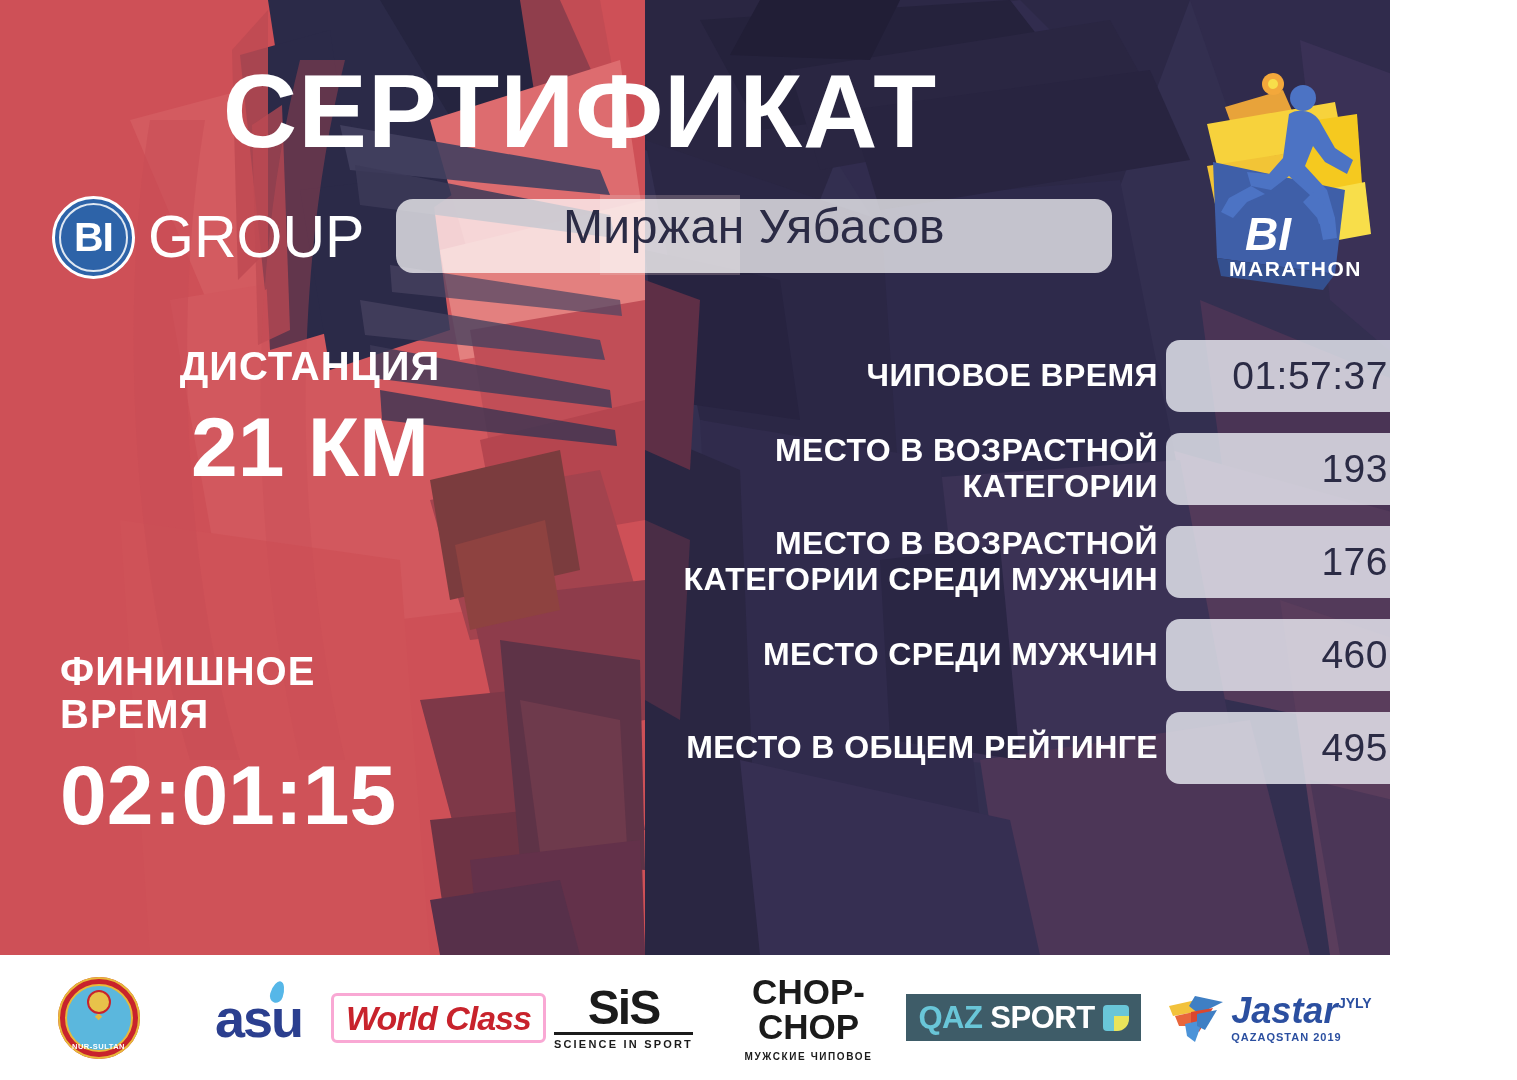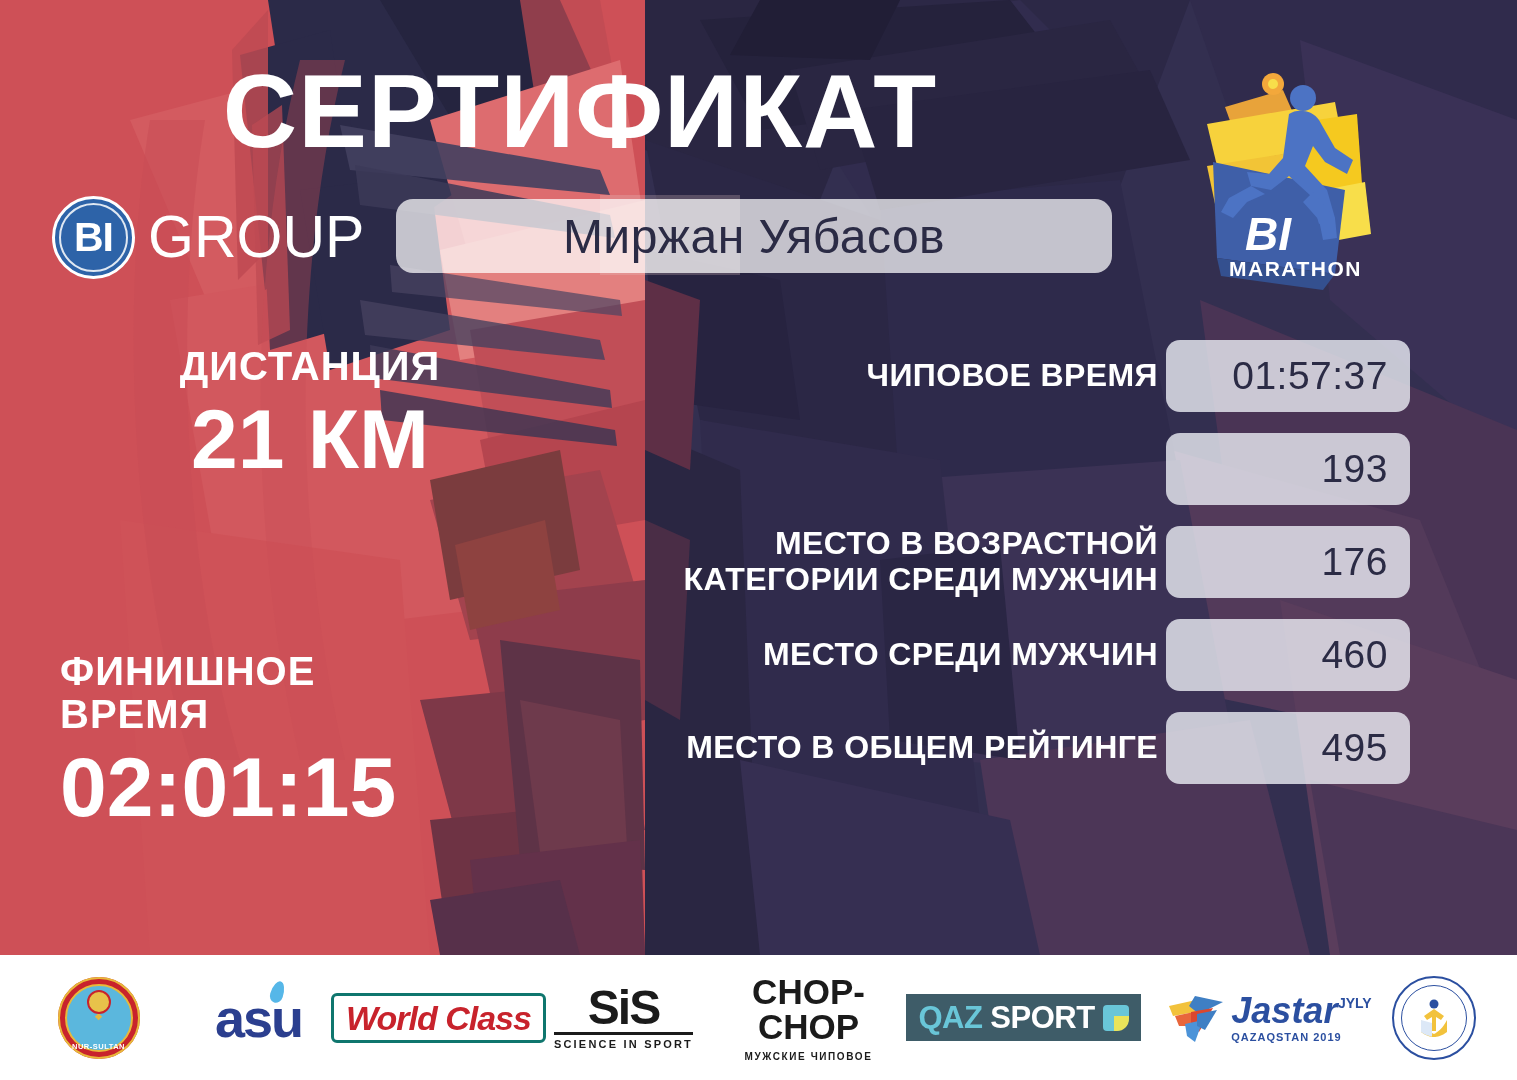--- a/index.html
+++ b/index.html
@@ -4,21 +4,21 @@
 <style>
   * { box-sizing: border-box; margin: 0; padding: 0; }
   html, body {
     width: 1517px; height: 1080px;
     background: #ffffff;
     font-family: "Liberation Sans", sans-serif;
     overflow: hidden;
   }
   #cert {
     position: relative;
-    width: 1517px; height: 1080px;
+    width: 1390px; height: 1080px;
     background: #8b5cf6;
     overflow: hidden;
   }
 
   
   #artwork {
     position: absolute; left: 0; top: 0;
     width: 1517px; height: 955px;
     overflow: hidden;
     background: #2e2b4a;
@@ -71,21 +71,21 @@
     letter-spacing: 0px; line-height: 1;
   }
 
   
   .name-pill {
     position: absolute;
     left: 396px; top: 199px;
     width: 716px; height: 74px;
     border-radius: 17px;
     background: rgba(255,255,255,0.72);
-    display: flex; align-items: center; justify-content: center;
+    display: flex; justify-content: center;
   }
   .name-pill .name-text {
     color: #2b2b45;
     font-size: 48px;
     font-weight: 400;
     letter-spacing: .5px;
     white-space: nowrap;
   }
 
   
@@ -98,21 +98,21 @@
     left: 60px; top: 345px; width: 500px;
     text-align: center;
     color: #ffffff;
   }
   .stat-label {
     font-size: 40px; font-weight: bold; letter-spacing: 1px;
     line-height: 1.08; text-transform: uppercase;
   }
   .stat-value {
     font-size: 84px; font-weight: bold; letter-spacing: 0px;
-    line-height: 1.12; margin-top: 4px;
+    line-height: 1.12; margin-top: 12px;
   }
   .left-block-finish { position: absolute; left: 60px; top: 650px; width: 500px; text-align:left; color:#fff; }
 
   
   .right-col {
     position: absolute;
     left: 620px; top: 340px;
     width: 790px;
   }
   .result-row {
@@ -165,21 +165,21 @@
                      width:24px;height:24px;border-radius:50%;background:#e8c24a;border:2px solid #c8232c;}
   .seal-ns .seal-word{position:absolute;z-index:5;bottom:8px;left:0;right:0;text-align:center;
                       color:#fff;font-size:7.5px;font-weight:bold;letter-spacing:.5px;}
 
   
   .logo-asu { color:#2b3f8f; font-size:54px; font-weight:bold; letter-spacing:-2px; position:relative; line-height:1; }
   .logo-asu .drop { position:absolute; top:-10px; left:56px; width:13px; height:22px; background:#56b7e8;
                     border-radius:50% 50% 50% 50% / 65% 65% 35% 35%; transform:rotate(18deg); }
 
   
-  .logo-wc { border:3px solid #0f766e; border-radius:6px; padding:5px 12px; background:#fff; }
+  .logo-wc { border:3px solid #f9a8d4; border-radius:6px; padding:5px 12px; background:#fff; }
   .logo-wc span { color:#c8232c; font-size:34px; font-weight:bold; font-style:italic; letter-spacing:-1px;
                   white-space:nowrap; line-height:1; }
 
   
   .logo-sis { text-align:center; }
   .logo-sis .sis-main { color:#1b1b1b; font-size:48px; font-weight:bold; letter-spacing:-2px; line-height:.95;
                         border-bottom:3px solid #1b1b1b; padding-bottom:1px; }
   .logo-sis .sis-sub { color:#1b1b1b; font-size:11px; font-weight:bold; letter-spacing:2.2px; margin-top:3px;
                        text-transform:uppercase; }
 
@@ -369,20 +369,21 @@
     </div>
 
     <div class="right-col">
 
       <div class="result-row">
         <div class="result-label">ЧИПОВОЕ ВРЕМЯ</div>
         <div class="result-value">01:57:37</div>
       </div>
 
       <div class="result-row">
+        <div class="result-label">МЕСТО В ВОЗРАСТНОЙ КАТЕГОРИИ</div>
         <div class="result-value">193</div>
       </div>
 
       <div class="result-row">
         <div class="result-label">МЕСТО В ВОЗРАСТНОЙ КАТЕГОРИИ СРЕДИ МУЖЧИН</div>
         <div class="result-value">176</div>
       </div>
 
       <div class="result-row">
         <div class="result-label">МЕСТО СРЕДИ МУЖЧИН</div>

